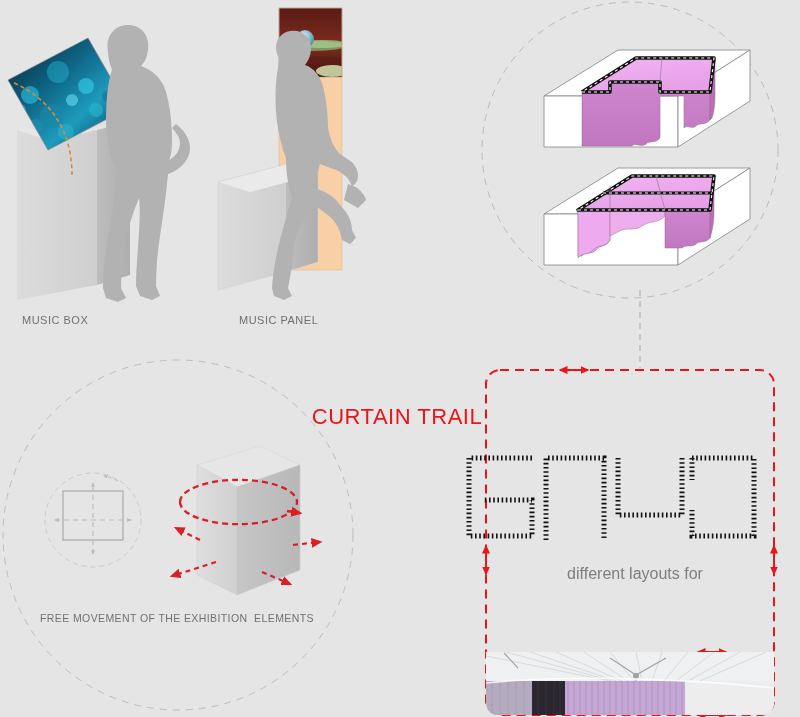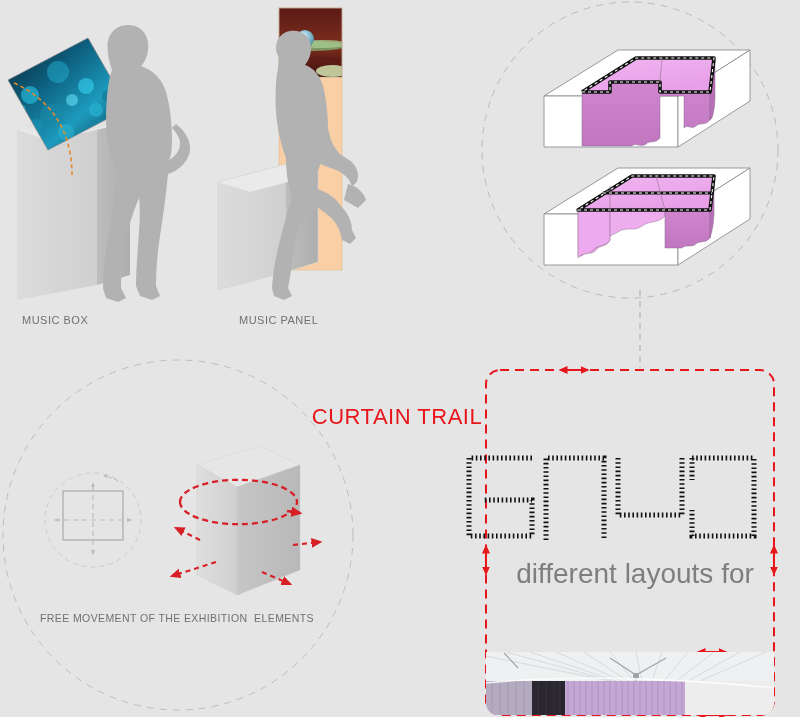--- a/index.html
+++ b/index.html
@@ -42,21 +42,21 @@
     letter-spacing: 0.5px;
     color: #e8161b;
     font-weight: 400;
   }
   #curtain-sub {
     position: absolute;
     left: 490px;
     width: 290px;
     top: 560px;
     text-align: center;
-    font-size: 28px;
+    font-size: 16px;
     line-height: 27px;
     color: #7c7e80;
     font-weight: 400;
   }
   #curtain-sub .line { display: block; }
 </style>
 </head>
 <body>
 
 <div id="board">

